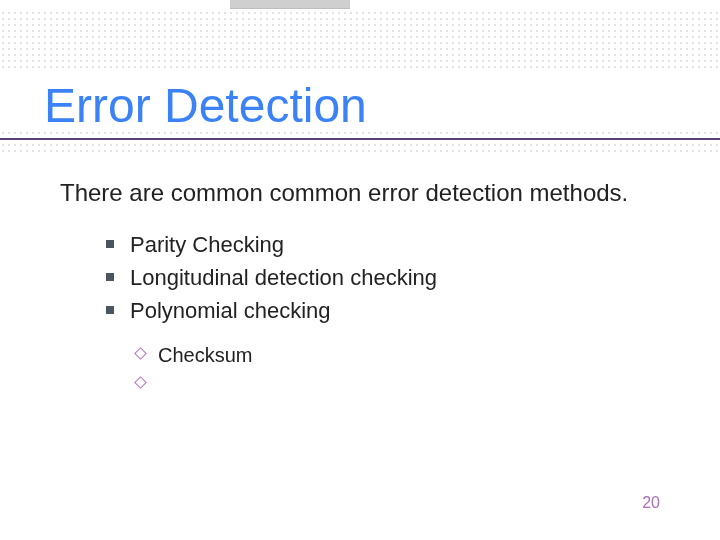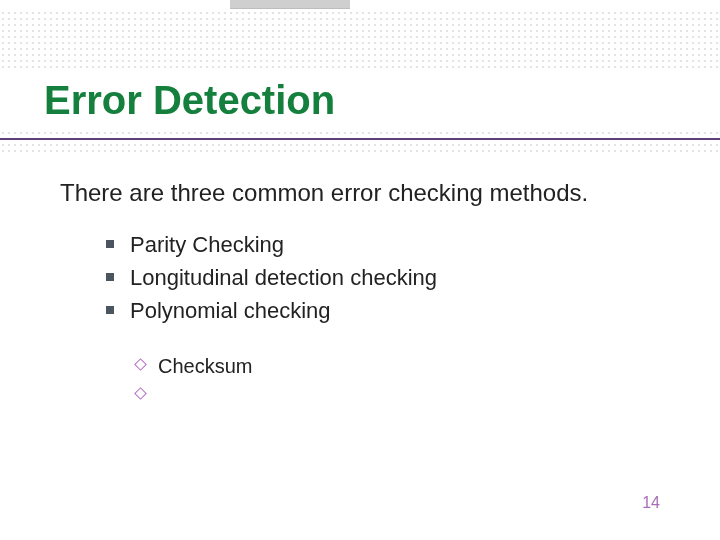--- a/index.html
+++ b/index.html
@@ -33,23 +33,23 @@
     z-index: 0;
   }
   .dots-band.lower {
     top: 130px;
     height: 26px;
   }
   .title {
     position: absolute;
     left: 44px;
     top: 78px;
-    font-size: 40px;
-    font-weight: 700;
-    color: #15803d;
+    font-size: 48px;
+    font-weight: 400;
+    color: #3b82f6;
     font-family: Verdana, Geneva, sans-serif;
     z-index: 2;
   }
   .title-underline {
     position: absolute;
     left: 0;
     top: 138px;
     width: 720px;
     height: 0;
     border-top: 2px solid #5e3f78;
@@ -62,21 +62,21 @@
     width: 600px;
     z-index: 2;
   }
   .lead {
     font-size: 24px;
     line-height: 1.25;
     color: #222;
     margin: 0 0 20px 0;
   }
   .methods {
-    margin: 0 0 25px 46px;
+    margin: 0 0 14px 46px;
     padding: 0;
     list-style: none;
   }
   .methods li {
     font-size: 22px;
     line-height: 1.5;
     color: #222;
     position: relative;
     padding-left: 24px;
   }
@@ -135,21 +135,21 @@
 
 <div class="slide">
   <div class="topblock"></div>
   <div class="dots-band"></div>
   <div class="dots-band lower"></div>
 
   <div class="title">Error Detection</div>
   <div class="title-underline"></div>
 
   <div class="body">
-    <p class="lead">There are three common error checking methods.</p>
+    <p class="lead">There are common common error detection methods.</p>
 
     <ul class="methods">
       <li>
         <span class="sqbullet"></span>
         <span>Parity Checking</span>
       </li>
       <li>
         <span class="sqbullet"></span>
         <span>Longitudinal detection checking</span>
       </li>
@@ -163,14 +163,14 @@
       <li>
         <span class="diamond"></span>
         <span>Checksum</span>
       </li>
       <li>
         <span class="diamond"></span>
       </li>
     </ul>
   </div>
 
-  <div class="pagenum">14</div>
+  <div class="pagenum">20</div>
 </div>
 
 </body></html>

